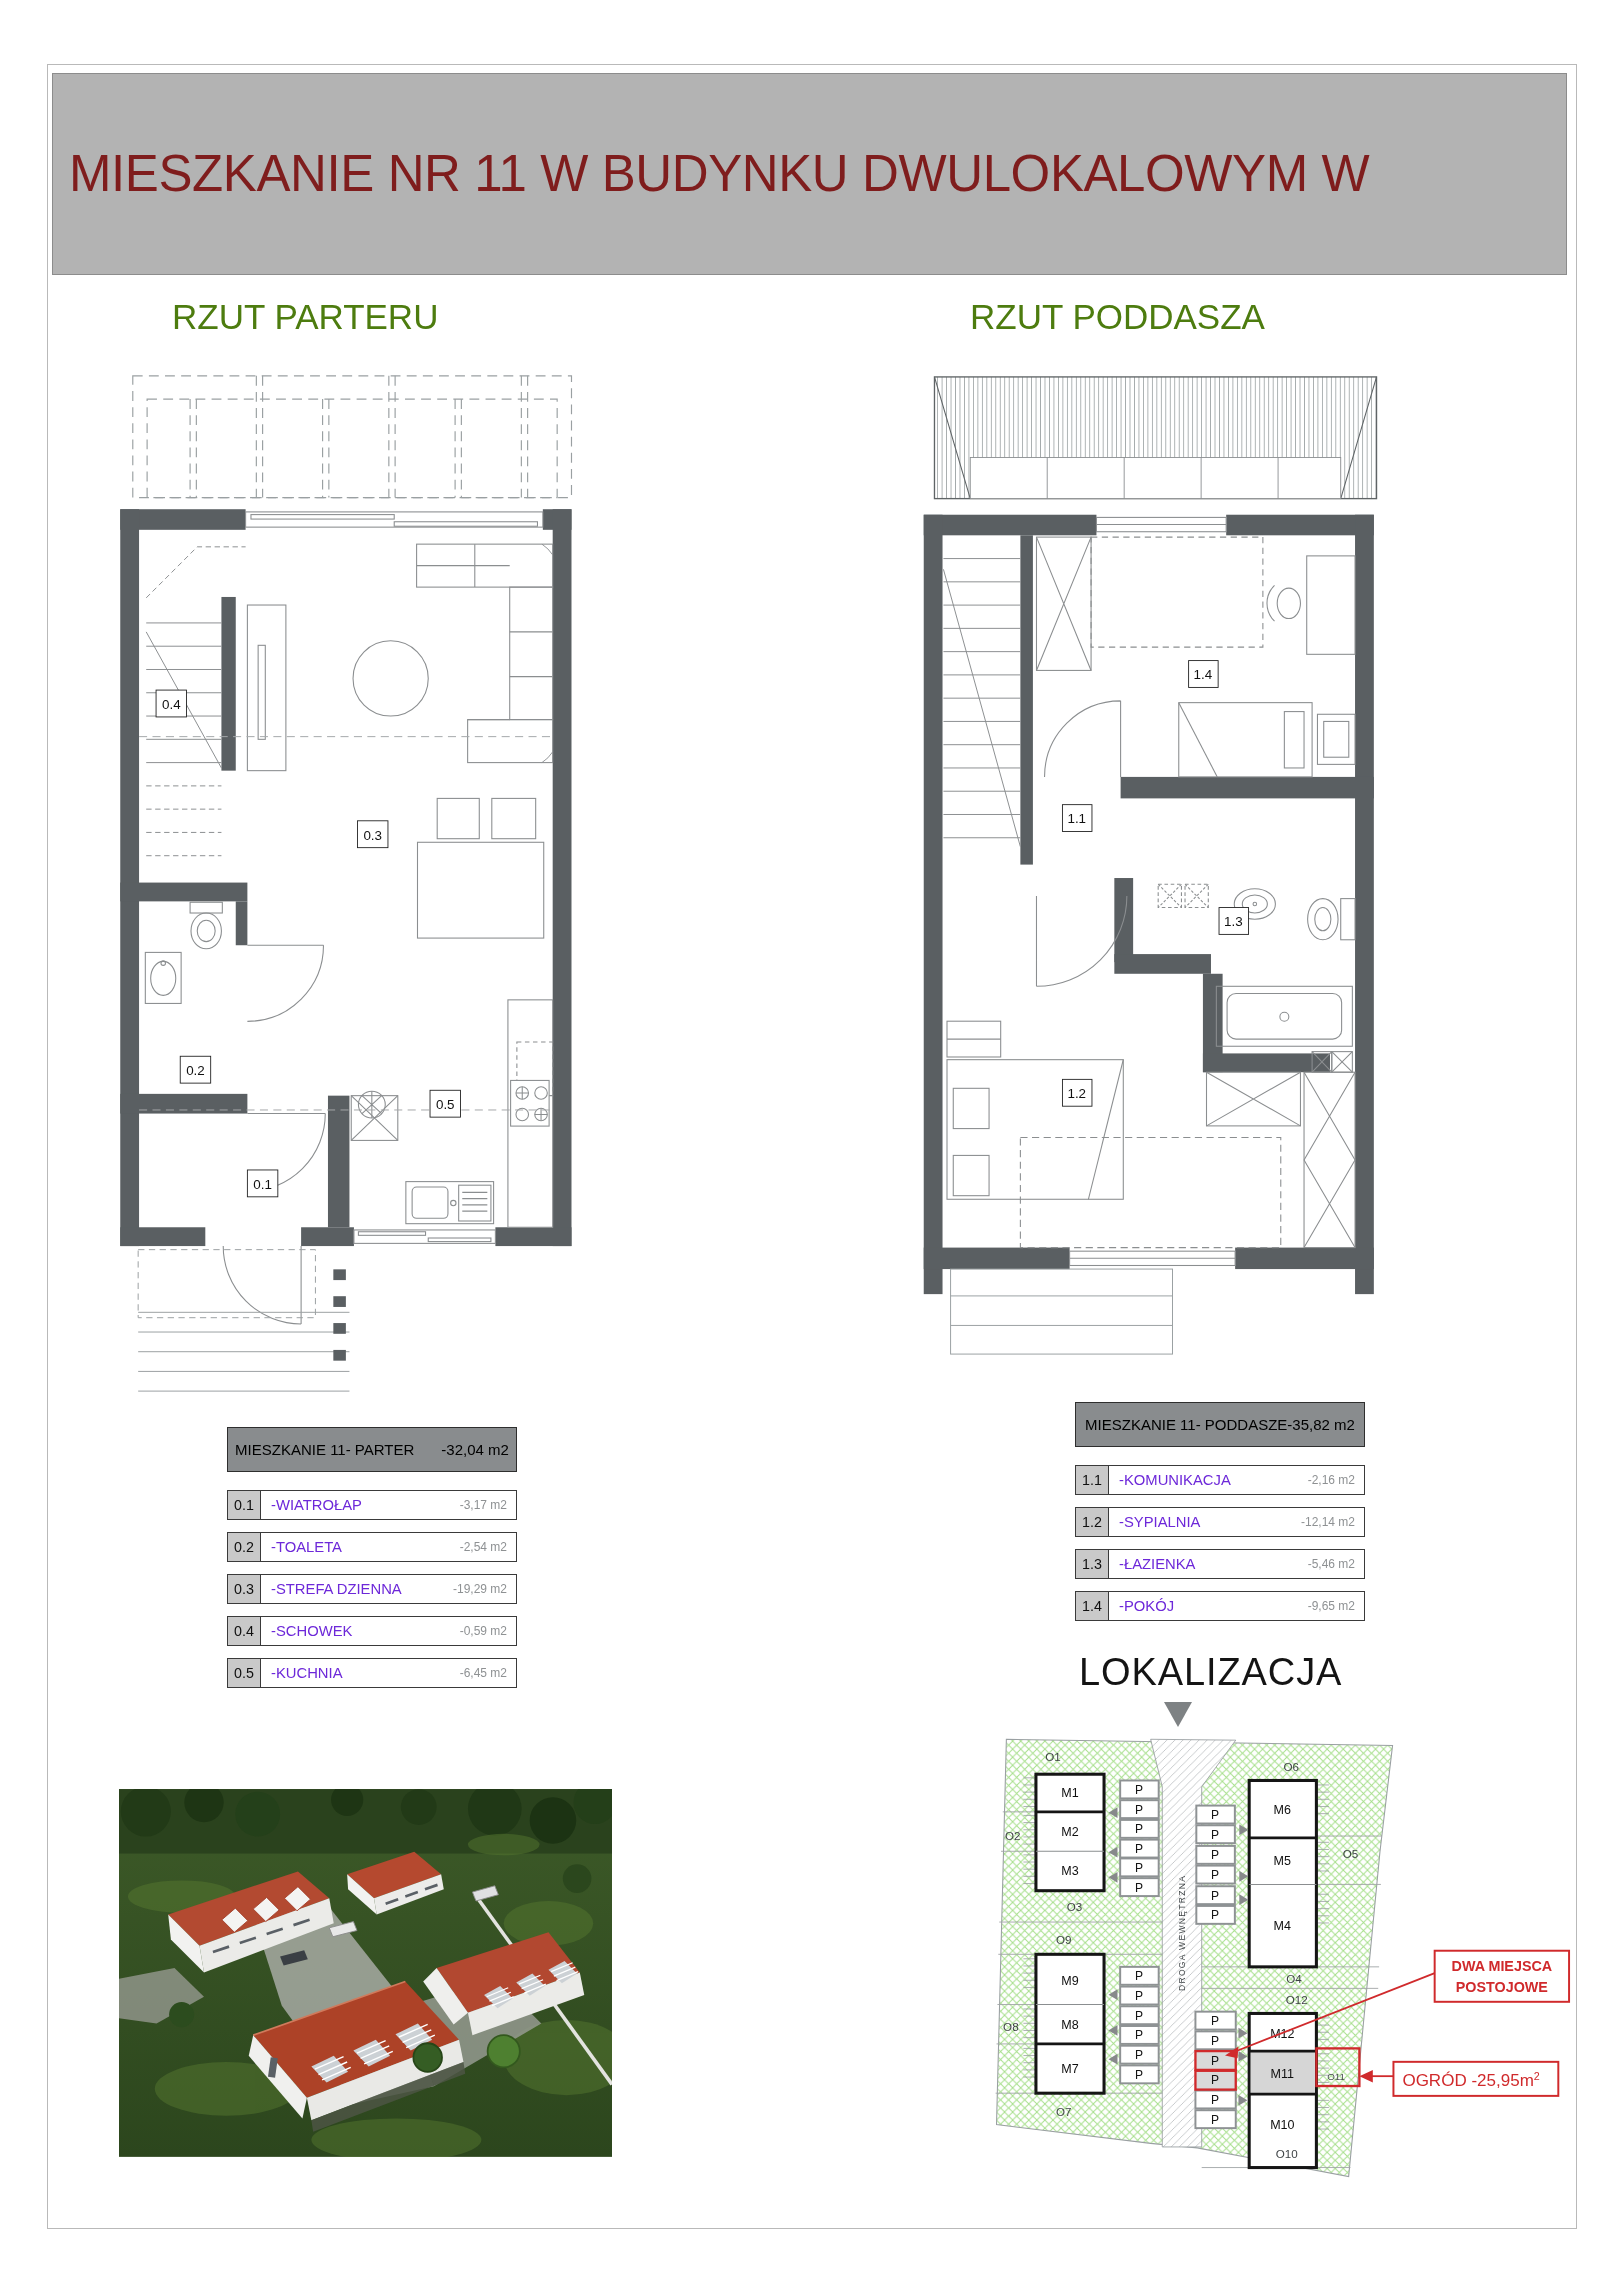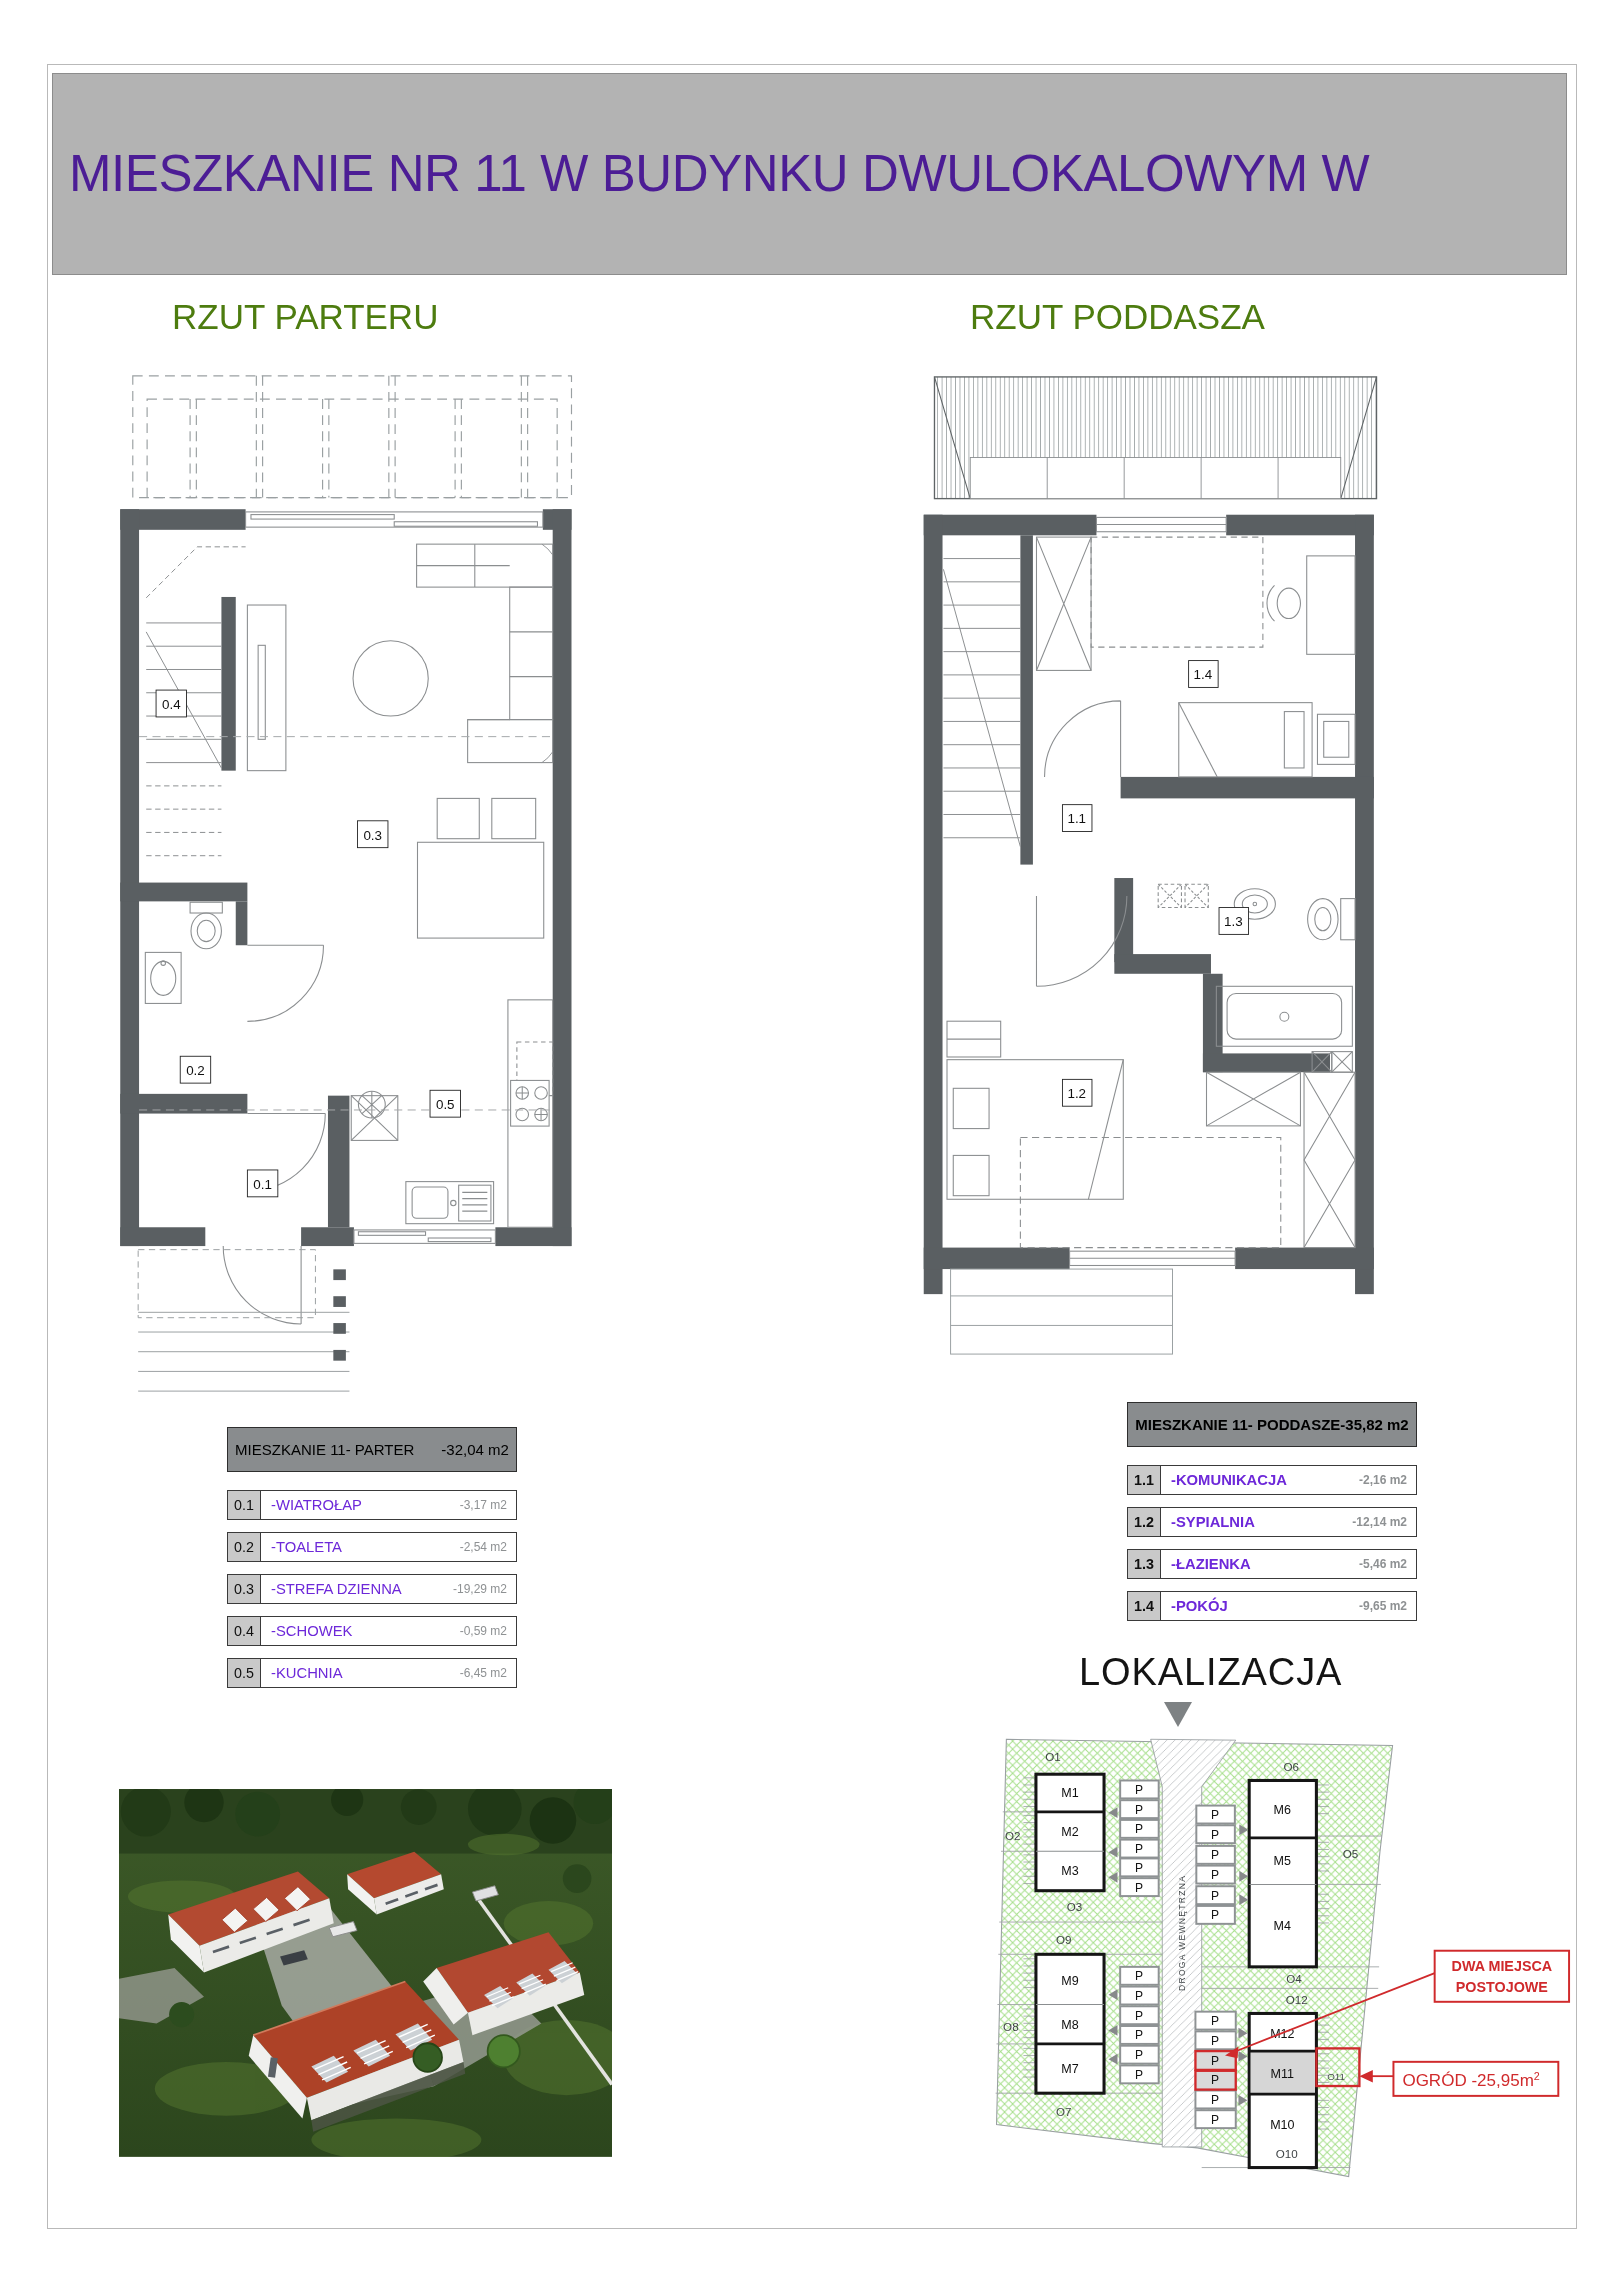--- a/index.html
+++ b/index.html
@@ -3,21 +3,21 @@
 <meta charset="utf-8">
 <style>
   html,body{margin:0;padding:0;background:#fff;}
   body{width:1622px;height:2293px;position:relative;font-family:"Liberation Sans",sans-serif;color:#111;}
   .abs{position:absolute;}
   
   .page-frame{left:47px;top:64px;width:1528px;height:2163px;border:0.9px solid #b9b9b9;}
   
   .header-box{left:52px;top:73px;width:1515px;height:202px;background:#b3b3b3;border:0.9px solid #8c8c8c;
     display:flex;flex-direction:column;justify-content:center;padding-left:16px;box-sizing:border-box;}
-  .header-line{font-size:51px;letter-spacing:-0.4px;color:#4c1d95;line-height:1.55;white-space:nowrap;}
+  .header-line{font-size:51px;letter-spacing:-0.4px;color:#7f1d1d;line-height:1.55;white-space:nowrap;}
   .header-line2{display:flex;align-items:baseline;}
   .header-dash{margin-left:85px;}
   .header-area{margin-left:94px;}
   
   .plan-title{font-size:35px;color:#4d7c0f;letter-spacing:0px;white-space:nowrap;}
   .lok-title{font-size:38px;color:#141414;letter-spacing:0.9px;}
   .lok-triangle{width:0;height:0;border-left:14.3px solid transparent;border-right:14.3px solid transparent;border-top:25px solid #7e8284;}
   
   .tbl{width:290px;}
   .tbl-head{height:45px;background:#898c8e;border:1.8px solid #2e2e2e;box-sizing:border-box;
@@ -314,21 +314,21 @@
       <div class="tbl-nm">-SCHOWEK</div>
       <div class="tbl-ar">-0,59 m2</div>
     </div>
   <div class="tbl-row">
       <div class="tbl-no">0.5</div>
       <div class="tbl-nm">-KUCHNIA</div>
       <div class="tbl-ar">-6,45 m2</div>
     </div>
 </div>
 
-<div class="abs tbl" style="left:1127px;top:1402px;font-weight:bold;">
+<div class="abs tbl" style="left:1075px;top:1402px;">
   <div class="tbl-head">
     <span>MIESZKANIE 11- PODDASZE</span>
     <span>-35,82 m2</span>
   </div>
   <div class="head-gap"></div>
   <div class="tbl-row">
       <div class="tbl-no">1.1</div>
       <div class="tbl-nm">-KOMUNIKACJA</div>
       <div class="tbl-ar">-2,16 m2</div>
     </div>

